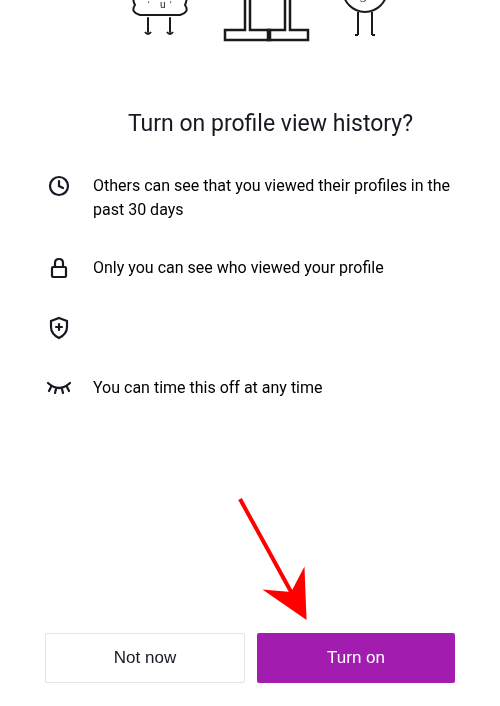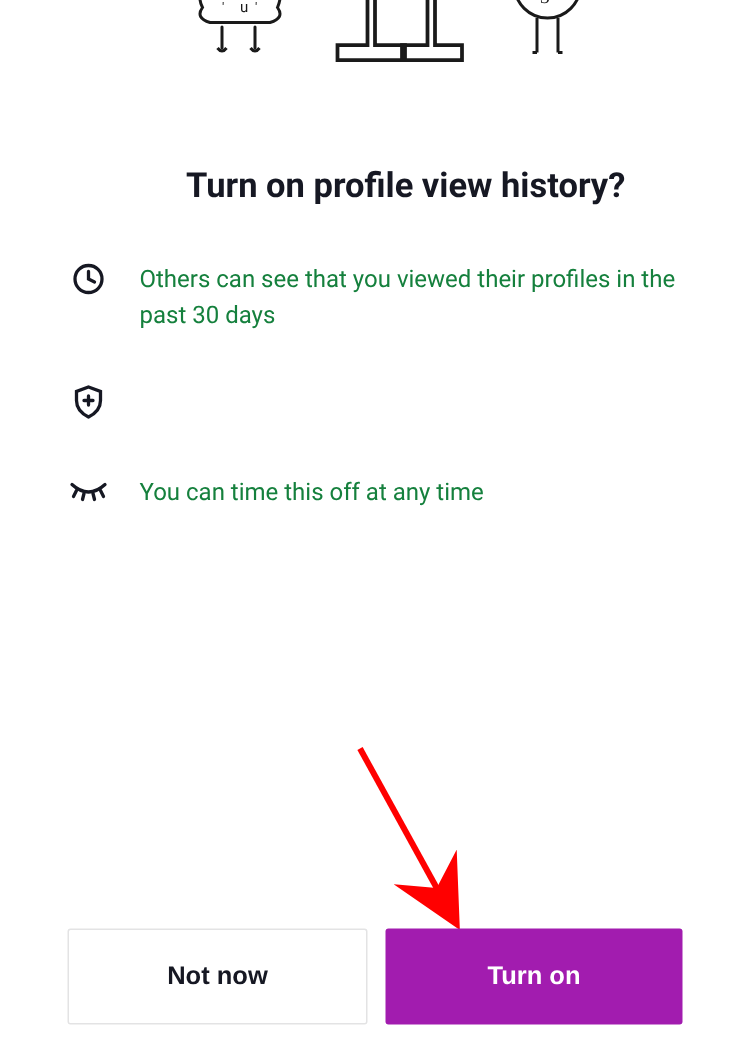--- a/index.html
+++ b/index.html
@@ -23,21 +23,21 @@
       display: flex;
       justify-content: center;
       align-items: flex-start;
       overflow: hidden;
       position: relative;
     }
     
     .title {
       text-align: center;
       font-size: 23px;
-      font-weight: 700;
+      font-weight: 400;
       color: #161823;
       margin-top: 25px;
       margin-bottom: 35px;
       margin-left: 41px;
     }
     
     .feature-list {
       padding: 0 45px;
     }
     
@@ -52,40 +52,40 @@
       flex-shrink: 0;
       width: 28px;
       height: 28px;
       display: flex;
       align-items: center;
       justify-content: center;
     }
     
     .feature-text {
       font-size: 16px;
-      color: #15803d;
+      color: #000000;
       line-height: 1.5;
       padding-top: 2px;
     }
     
     .button-row {
       position: absolute;
       bottom: 23px;
       left: 45px;
       right: 45px;
       display: flex;
       gap: 12px;
     }
     
     .btn {
       flex: 1;
-      height: 64px;
+      height: 50px;
       border-radius: 2px;
       font-size: 17px;
-      font-weight: 700;
+      font-weight: 400;
       cursor: pointer;
       border: none;
       display: flex;
       align-items: center;
       justify-content: center;
     }
     
     .btn-secondary {
       background: #fff;
       color: #161823;
@@ -153,20 +153,29 @@
   <div class="feature-item">
     <div class="feature-icon">
       <svg width="24" height="24" viewBox="0 0 24 24" fill="none" stroke="#161823" stroke-width="2.2">
         <circle cx="12" cy="12" r="9"></circle>
         <path d="M12 7 L12 12 L16 14" stroke-linecap="round"></path>
       </svg>
     </div>
     <div class="feature-text">Others can see that you viewed their profiles in the past 30 days</div>
   </div>
 
+  <div class="feature-item">
+    <div class="feature-icon">
+      <svg width="24" height="24" viewBox="0 0 24 24" fill="none" stroke="#161823" stroke-width="2.2">
+        <rect x="5" y="11" width="14" height="10" rx="1"></rect>
+        <path d="M8 11 L8 7 Q8 3 12 3 Q16 3 16 7 L16 11"></path>
+      </svg>
+    </div>
+    <div class="feature-text">Only you can see who viewed your profile</div>
+  </div>
 
   <div class="feature-item">
     <div class="feature-icon">
       <svg width="24" height="24" viewBox="0 0 24 24" fill="none" stroke="#161823" stroke-width="2.2">
         <path d="M12 2 L20 5 L20 11 Q20 18 12 22 Q4 18 4 11 L4 5 Z"></path>
         <path d="M12 8 L12 14 M9 11 L15 11" stroke-linecap="round"></path>
       </svg>
     </div>
   </div>
 

